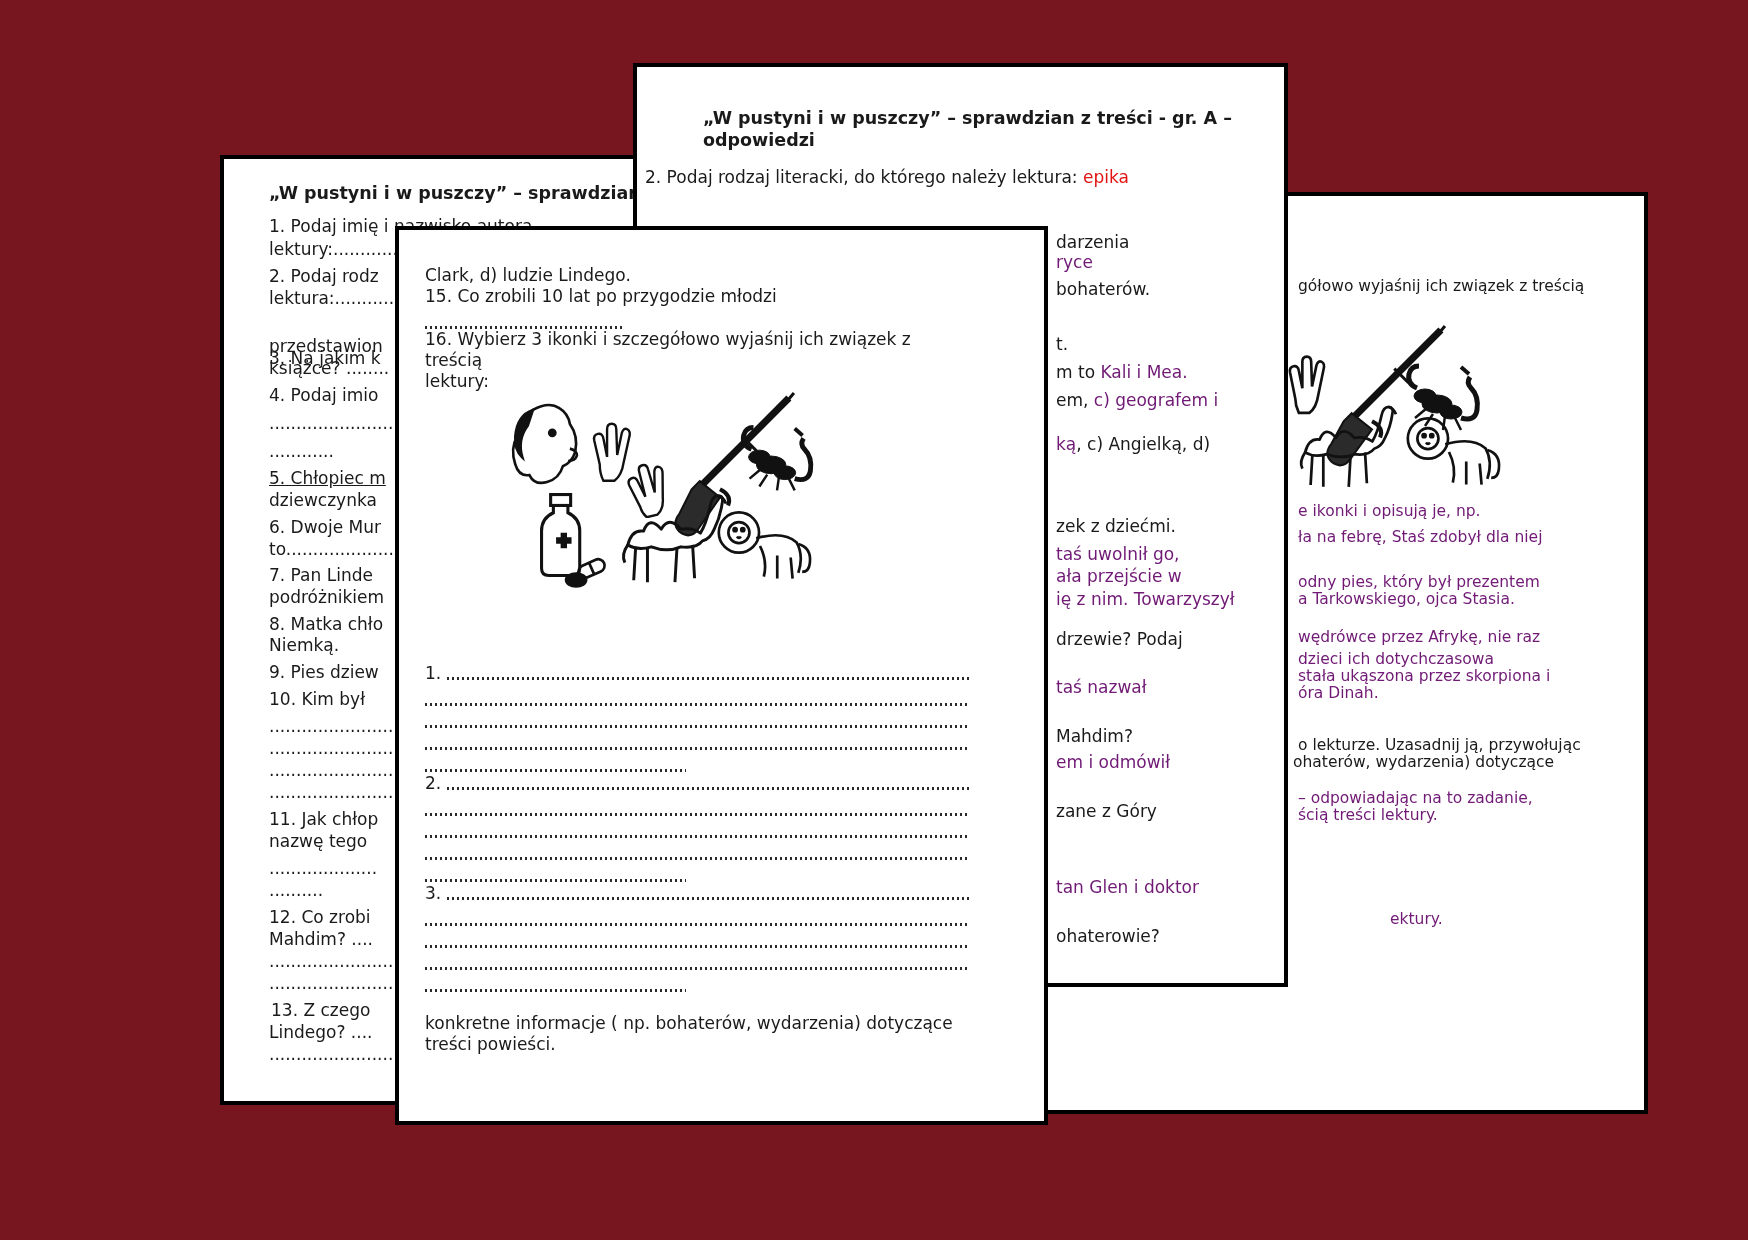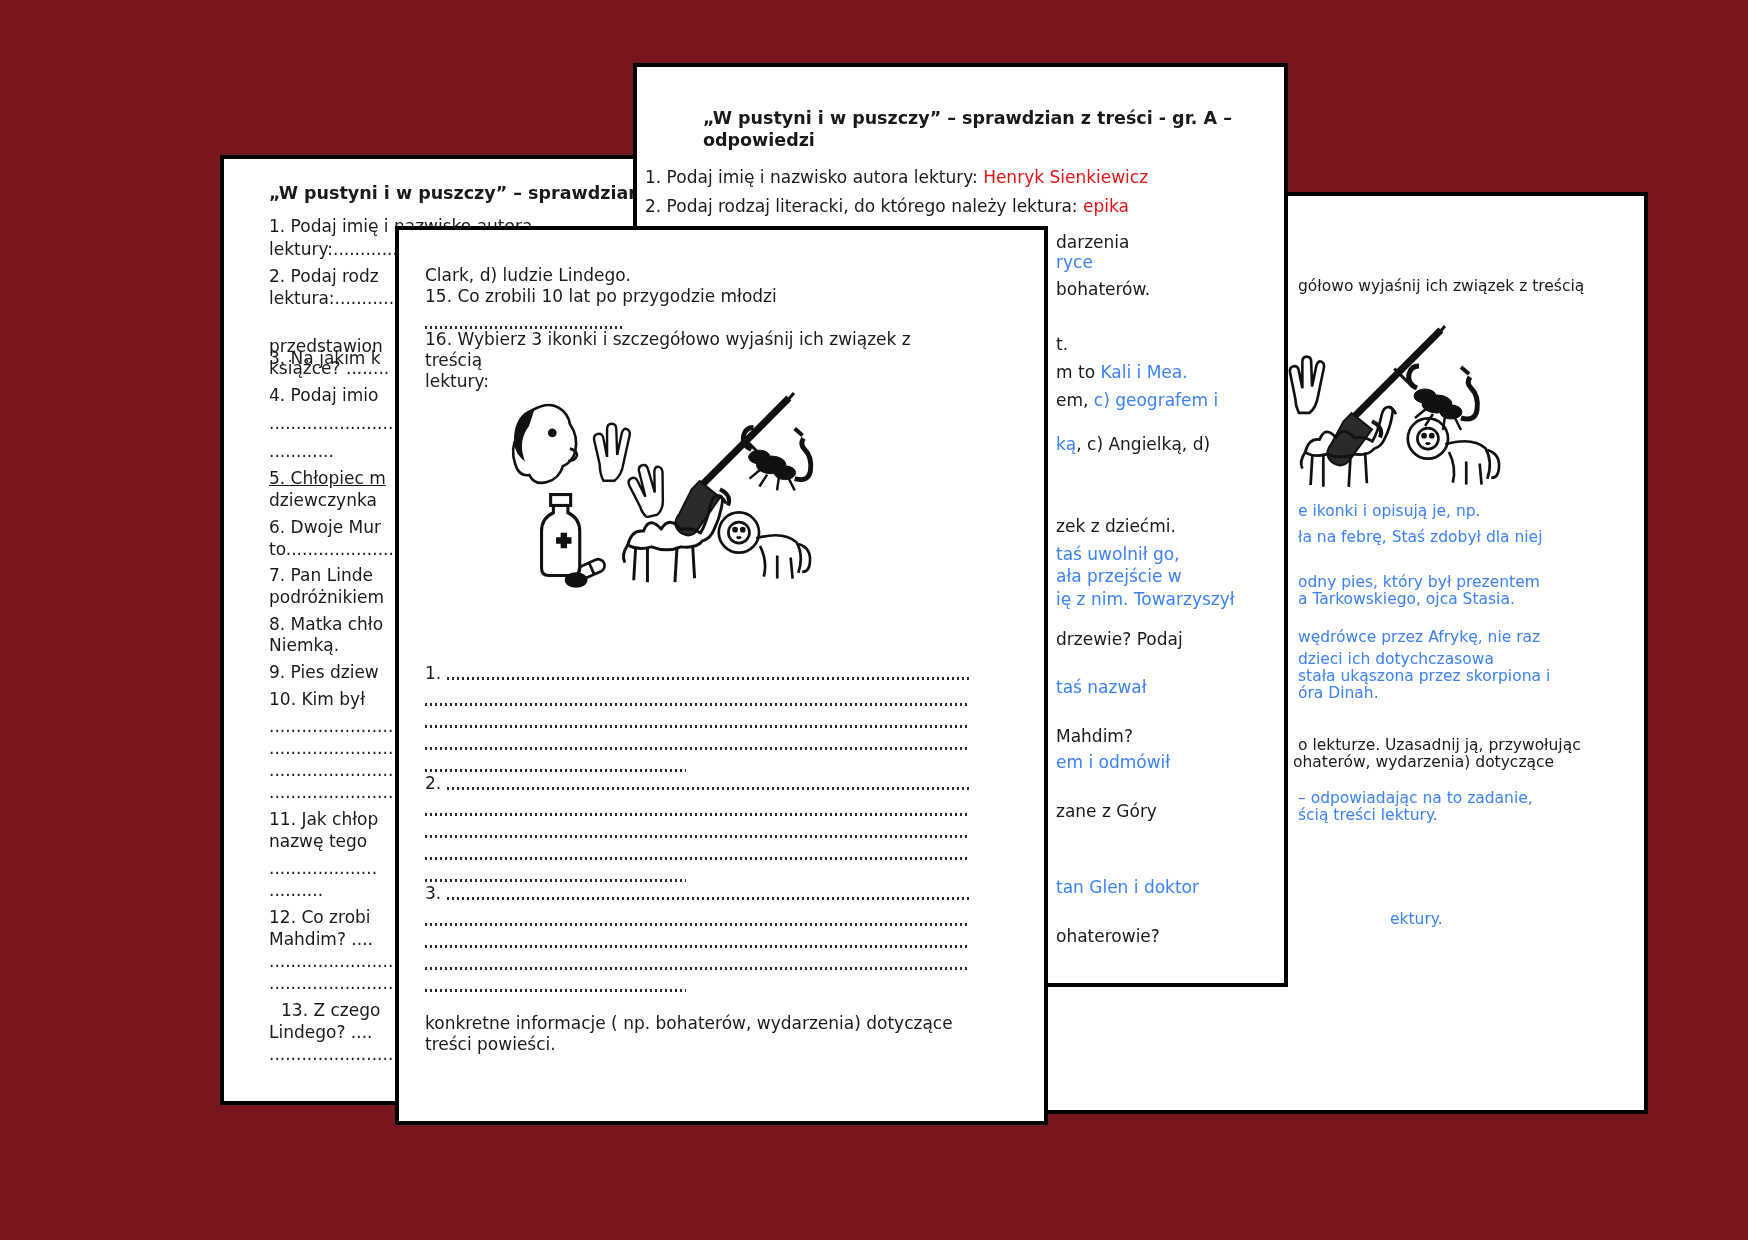--- a/index.html
+++ b/index.html
@@ -6,21 +6,21 @@
   body{background:#78161f;}
   .stage{position:relative;width:1748px;height:1240px;background:#78161f;overflow:hidden;
          font-family:"DejaVu Sans",sans-serif;color:#1a1a1a;}
   .page{position:absolute;background:#ffffff;border:4px solid #000;box-sizing:border-box;overflow:hidden;}
   #page1{left:220px;top:155px;width:420px;height:950px;z-index:1;}
   #page3{left:931px;top:192px;width:717px;height:922px;z-index:2;}
   #page2{left:633px;top:63px;width:655px;height:924px;z-index:3;}
   #page4{left:395px;top:226px;width:653px;height:899px;z-index:4;}
 
   .frag{position:absolute;white-space:nowrap;font-size:17px;line-height:20px;color:#1a1a1a;}
-  .frag .red{color:#3b82f6;}
+  .frag .red{color:#701a75;}
   .frag.fb{font-weight:bold;font-size:17.5px;}
   #page3 .frag{font-size:15.5px;}
 
   
   .p2head{padding:40px 32px 0 8px;font-size:17px;line-height:21px;}
   .p2title{font-weight:bold;font-size:17.5px;line-height:22px;margin:0 0 16px 58px;}
   .p2q{margin:0 0 8px 0;}
   .red{color:#e11414;}
 
   
@@ -76,21 +76,21 @@
         <span class="frag" style="left: 45px; top: 601px;"><span>........................</span></span>
         <span class="frag" style="left: 45px; top: 623px;"><span>........................</span></span>
         <span class="frag" style="left: 45px; top: 650px;"><span>11. Jak chłop</span></span>
         <span class="frag" style="left: 45px; top: 672px;"><span>nazwę tego</span></span>
         <span class="frag" style="left: 45px; top: 699px;"><span> ....................</span></span>
         <span class="frag" style="left: 45px; top: 721px;"><span>..........</span></span>
         <span class="frag" style="left: 45px; top: 748px;"><span>12. Co zrobi</span></span>
         <span class="frag" style="left: 45px; top: 770px;"><span>Mahdim? ....</span></span>
         <span class="frag" style="left: 45px; top: 792px;"><span>........................</span></span>
         <span class="frag" style="left: 45px; top: 814px;"><span>........................</span></span>
-        <span class="frag" style="left: 57px; top: 841px;"><span>13. Z czego</span></span>
+        <span class="frag" style="left: 47px; top: 841px;"><span>13. Z czego</span></span>
         <span class="frag" style="left: 45px; top: 863px;"><span>Lindego? ....</span></span>
         <span class="frag" style="left: 45px; top: 885px;"><span>........................</span></span>
       </div>
   </div>
 
   <div class="page" id="page3">
     <div class="fraglayer">
         <span class="frag" style="left: 363px; top: 80px;"><span>gółowo wyjaśnij ich związek z treścią</span></span>
         <span class="frag" style="left: 363px; top: 305px;"><span class="red">e ikonki i opisują je, np.</span></span>
         <span class="frag" style="left: 363px; top: 331px;"><span class="red">ła na febrę, Staś zdobył dla niej</span></span>
@@ -152,23 +152,20 @@
         </g>
       </svg>
     </div>
   </div>
 
   <div class="page" id="page2">
     <div class="p2head">
       <p class="p2title">
         <span>„W pustyni i w puszczy” – sprawdzian z treści - gr. A –</span><br>
         <span>odpowiedzi</span>
-      </p>
-      <p class="p2q">
-        <span>1. Podaj imię i nazwisko autora lektury: </span><span class="red">Henryk Sienkiewicz</span>
       </p>
       <p class="p2q">
         <span>2. Podaj rodzaj literacki, do którego należy lektura: </span><span class="red">epika</span>
       </p>
     </div>
     <div class="fraglayer">
         <span class="frag" style="left: 419px; top: 165px;"><span>darzenia</span></span>
         <span class="frag" style="left: 419px; top: 185px;"><span class="red">ryce</span></span>
         <span class="frag" style="left: 419px; top: 212px;"><span>bohaterów.</span></span>
         <span class="frag" style="left: 419px; top: 267px;"><span>t.</span></span>

